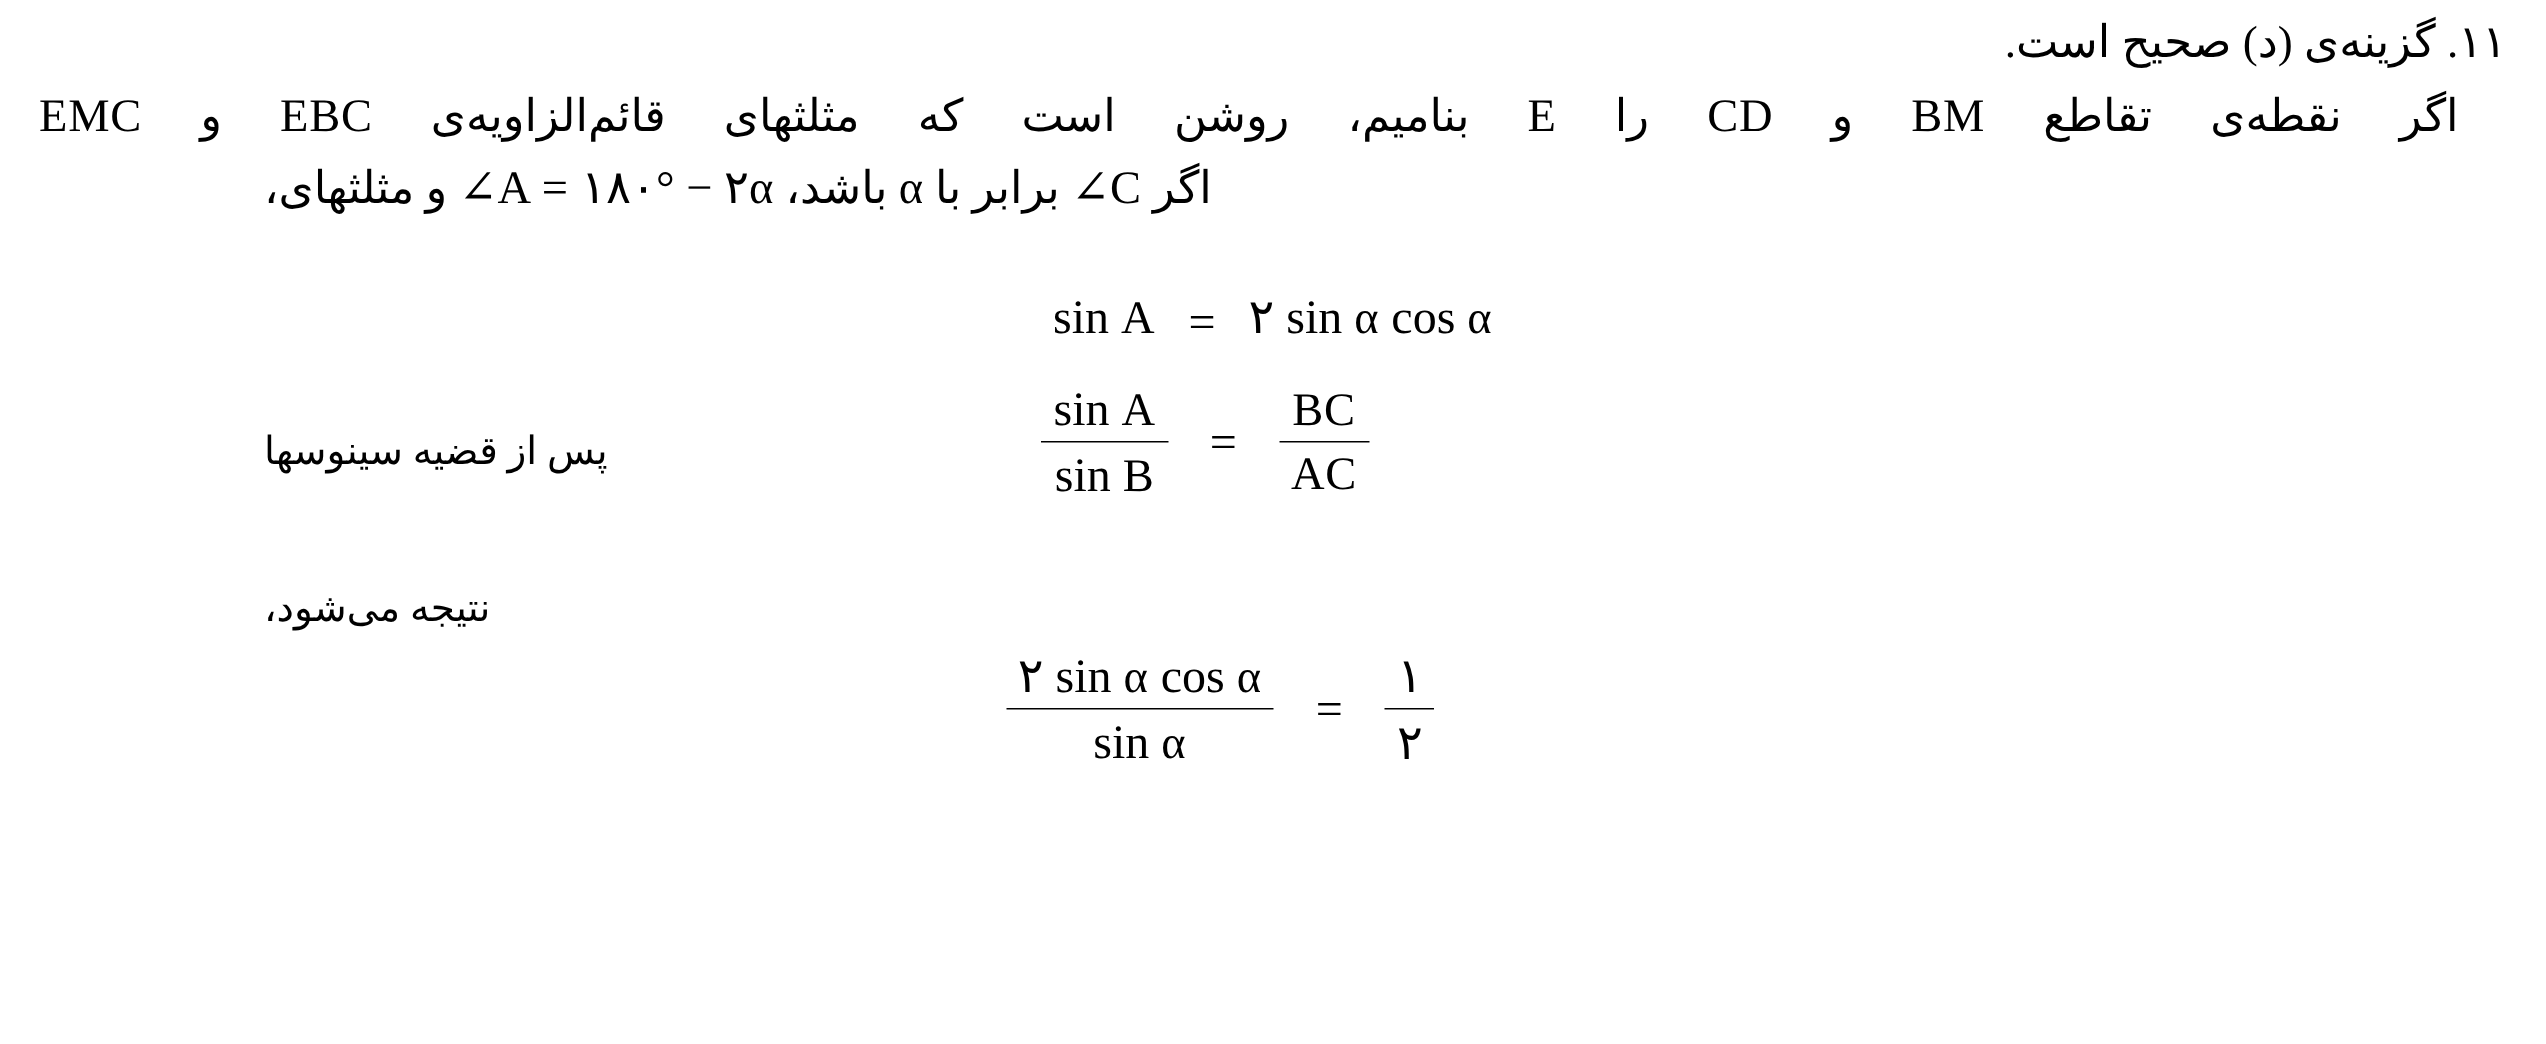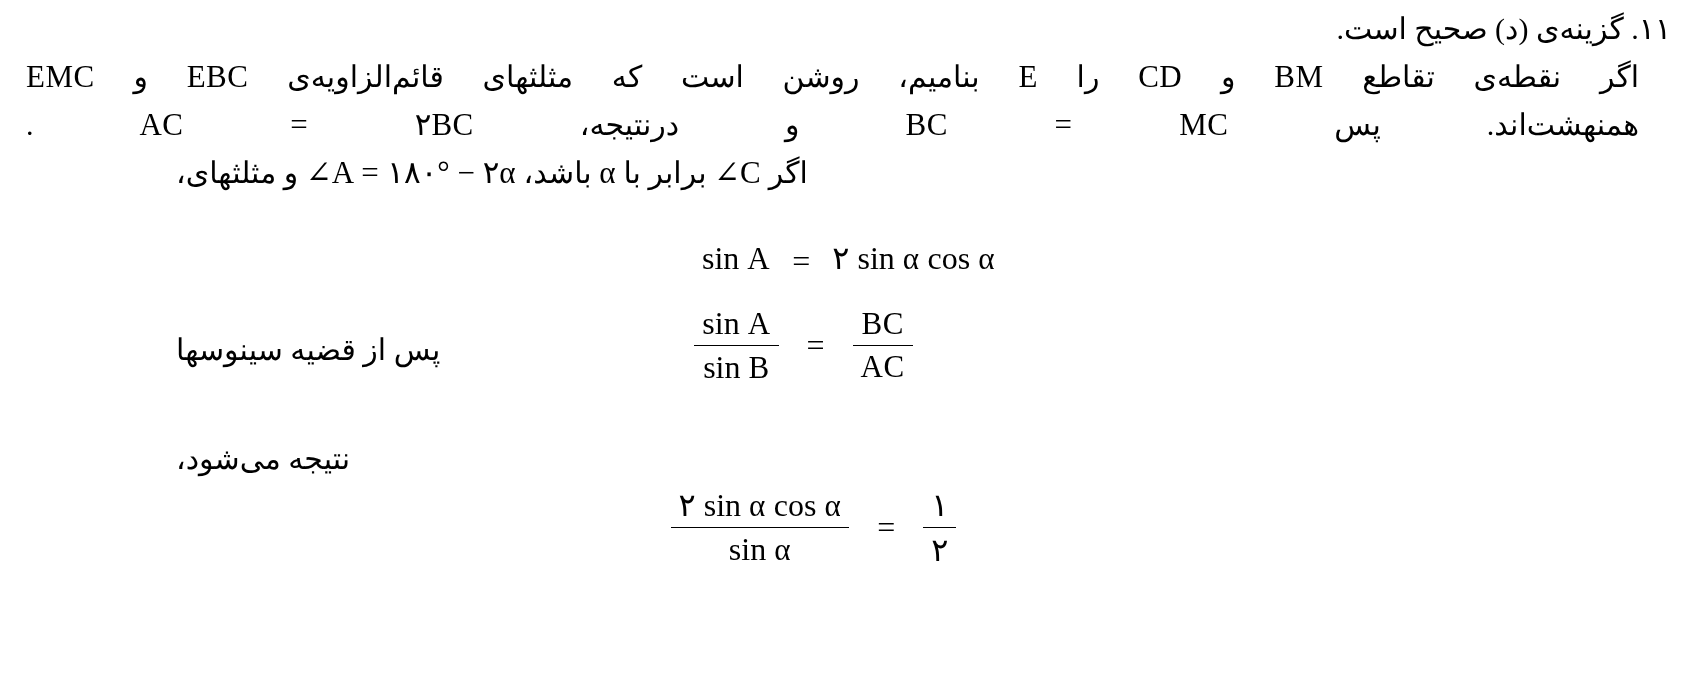--- a/index.html
+++ b/index.html
@@ -100,21 +100,21 @@
   .eqsign {
     display: inline-block;
     vertical-align: middle;
     margin: 0 14px;
     font-style: normal;
   }
 
   .note {
     direction: rtl;
     text-align: left;
-    font-size: 30px;
+    font-size: 26px;
     padding-left: 150px;
   }
   .note.n1 { margin-top: 52px; }
   .note.n2 { margin-top: 16px; }
 
   .eq2wrap {
     position: relative;
     margin-top: -62px;
     height: 120px;
   }
@@ -156,27 +156,20 @@
       <span>و</span>
       <span class="mi">CD</span>
       <span>را</span>
       <span class="mi">E</span>
       <span>بنامیم، روشن است که مثلثهای قائم‌الزاویه‌ی</span>
       <span class="mi">EBC</span>
       <span>و</span>
       <span class="mi">EMC</span>
     </div>
 
-    <div class="sol-line indent">
-      <span>همنهشت‌اند. پس</span>
-      <span class="mi">BC = MC</span>
-      <span>و درنتیجه،</span>
-      <span class="mi">AC = ۲BC</span>
-      <span>.</span>
-    </div>
 
     <div class="sol-line rightish">
       <span>اگر</span>
       <span class="mi">∠C</span>
       <span>برابر با</span>
       <span class="mi">α</span>
       <span>باشد،</span>
       <span class="mi">∠A = ۱۸۰° − ۲α</span>
       <span>و مثلثهای،</span>
     </div>

